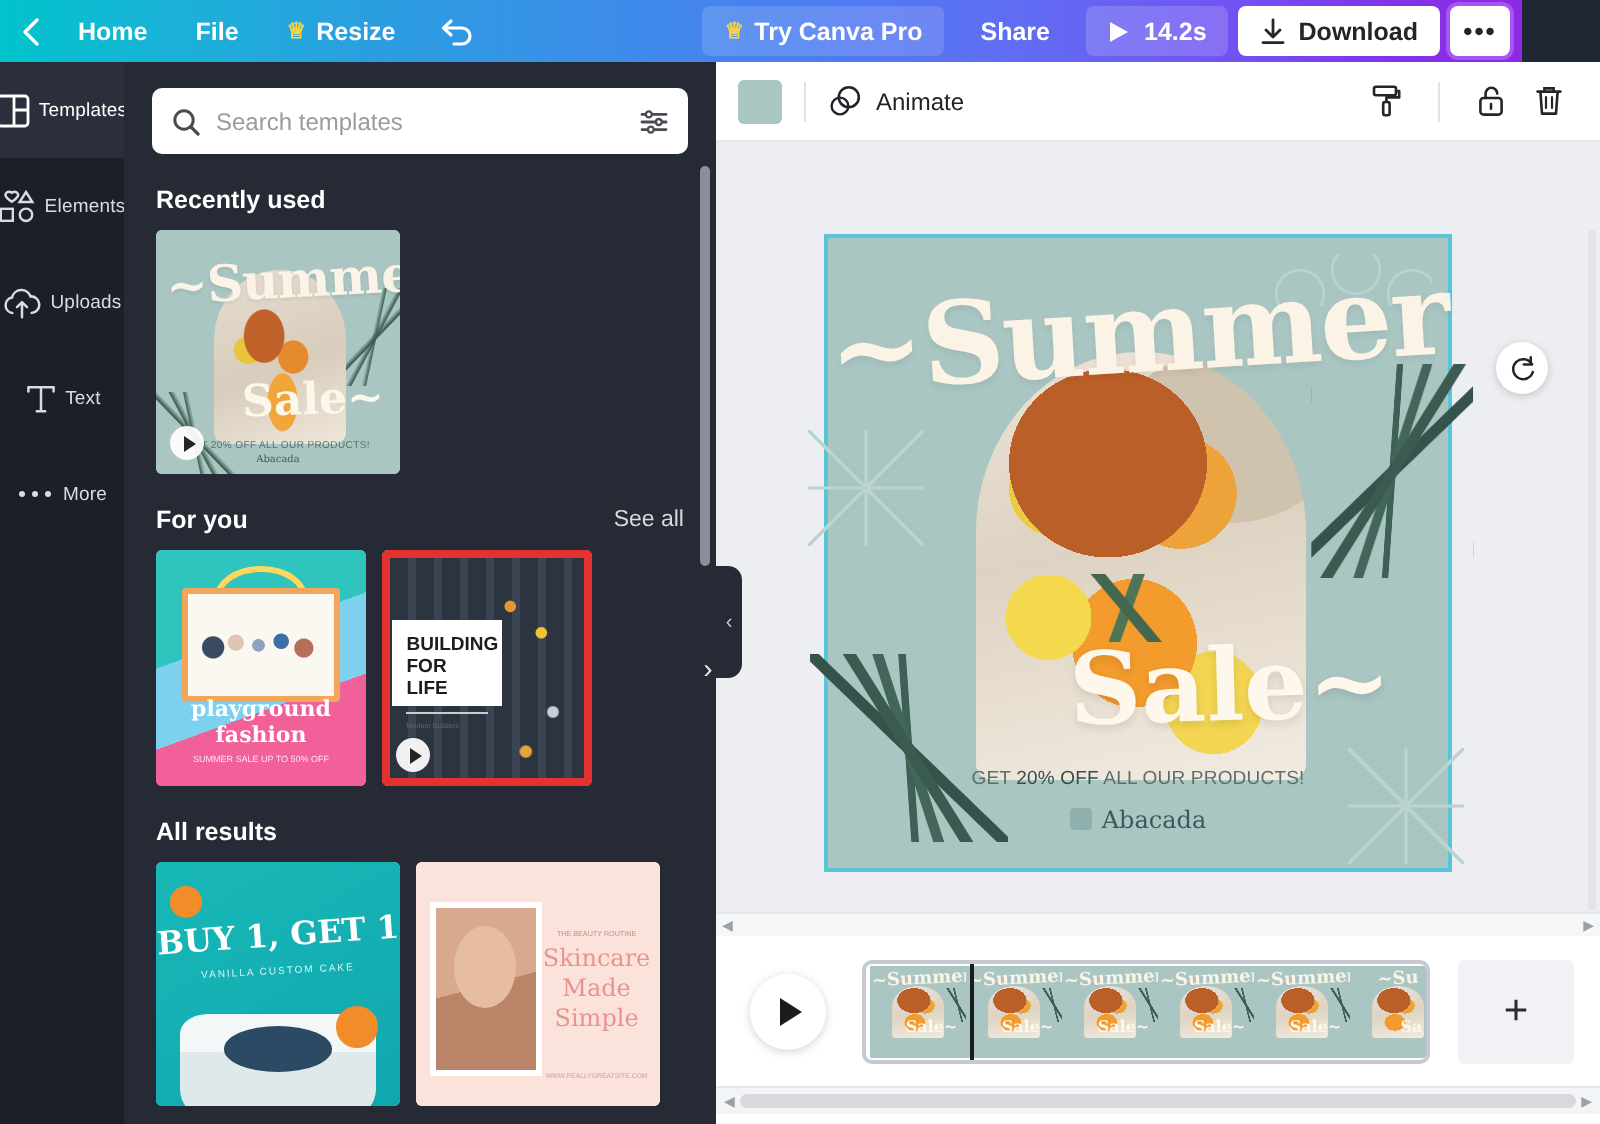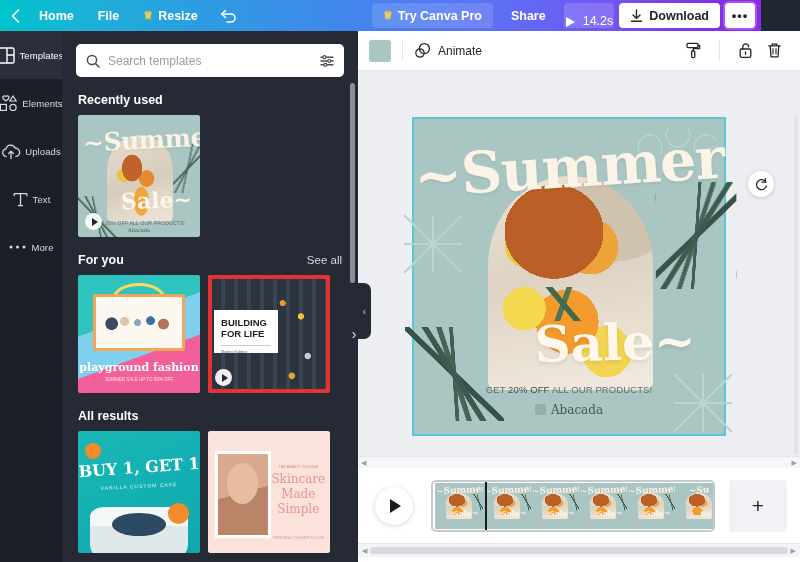--- a/index.html
+++ b/index.html
@@ -39,24 +39,24 @@
     height: 25px; padding: 0 11px; border-radius: 4px;
     background: rgba(255,255,255,0.14);
     color: #fff; font-size: 12.5px; font-weight: bold; cursor: pointer;
   }
   .share-btn {
     height: 25px; padding: 0 13px; display: flex; align-items: center;
     color: #fff; font-size: 12.5px; font-weight: bold; cursor: pointer;
     border-radius: 4px;
   }
   .time-btn {
-    display: flex; align-items: flex-end; gap: 7px;
-    height: 25px; padding: 0 1px; border-radius: 4px;
+    display: flex; align-items: center; gap: 7px;
+    height: 25px; padding: 0 11px; border-radius: 4px;
     background: rgba(255,255,255,0.16);
-    color: #fff; font-size: 12.5px; font-weight: normal; cursor: pointer;
+    color: #fff; font-size: 12.5px; font-weight: bold; cursor: pointer;
   }
   .dl-btn {
     display: flex; align-items: center; gap: 6px;
     height: 25px; padding: 0 11px; border-radius: 4px;
     background: #fff; color: #24252b;
     font-size: 12.5px; font-weight: bold; cursor: pointer;
   }
   .more-btn {
     width: 30px; height: 25px; border-radius: 4px; background: #fff;
     display: flex; align-items: center; justify-content: center;
@@ -101,21 +101,21 @@
     padding: 16px 16px 8px 16px;
   }
   .sec-title { color: #fff; font-size: 12.5px; font-weight: bold; }
   .see-all { color: #d5d8de; font-size: 11.5px; cursor: pointer; }
   .thumbs { display: flex; gap: 8px; padding: 0 16px; position: relative; }
   .thumb {
     width: 122px; height: 122px; border-radius: 3px;
     overflow: hidden; position: relative; cursor: pointer; flex: none;
     background: #b9cfcb;
   }
-  .thumb.tall { width: 122px; height: 118px; }
+  .thumb.tall { width: 105px; height: 118px; }
   .thumb.sel { outline: 2px solid #e23e57; outline-offset: -2px; }
   .play-badge {
     position: absolute; left: 7px; bottom: 7px;
     width: 17px; height: 17px; border-radius: 50%;
     background: rgba(255,255,255,.93);
     display: flex; align-items: center; justify-content: center;
   }
   .play-badge::after {
     content: ""; width: 0; height: 0; margin-left: 2px;
     border-left: 6px solid #24252b;

